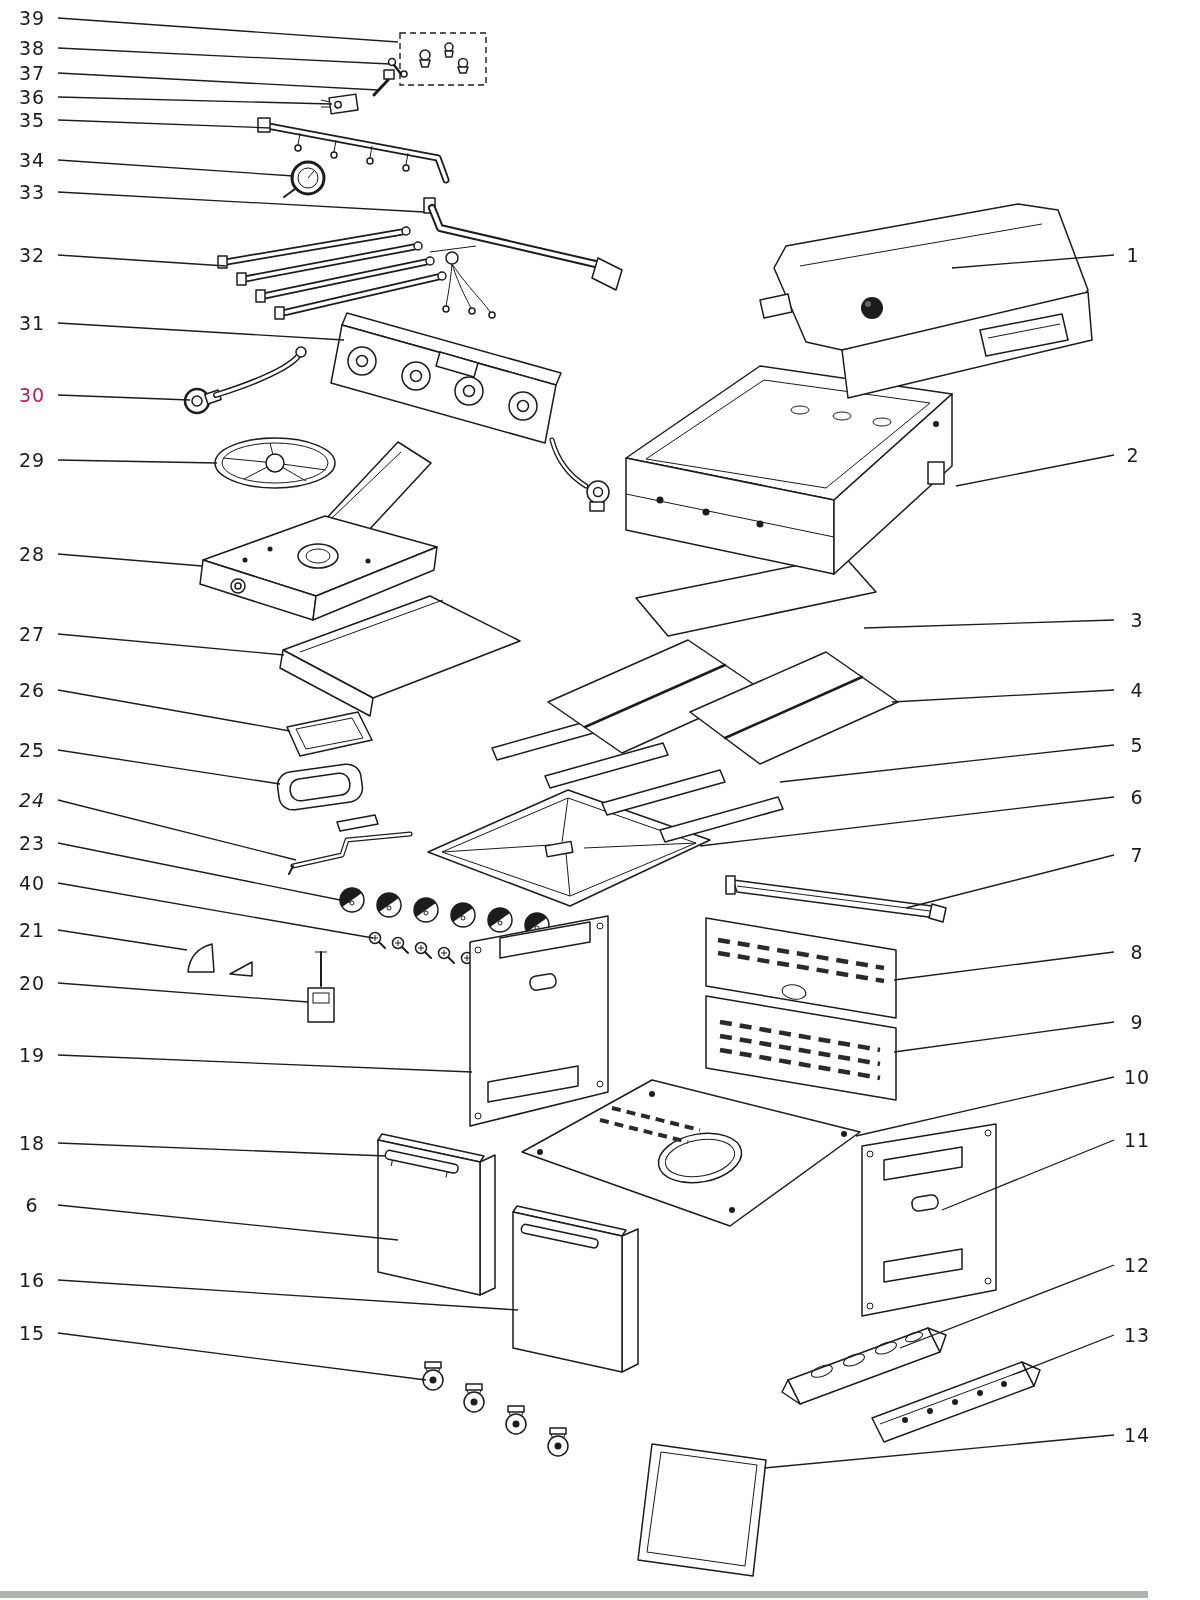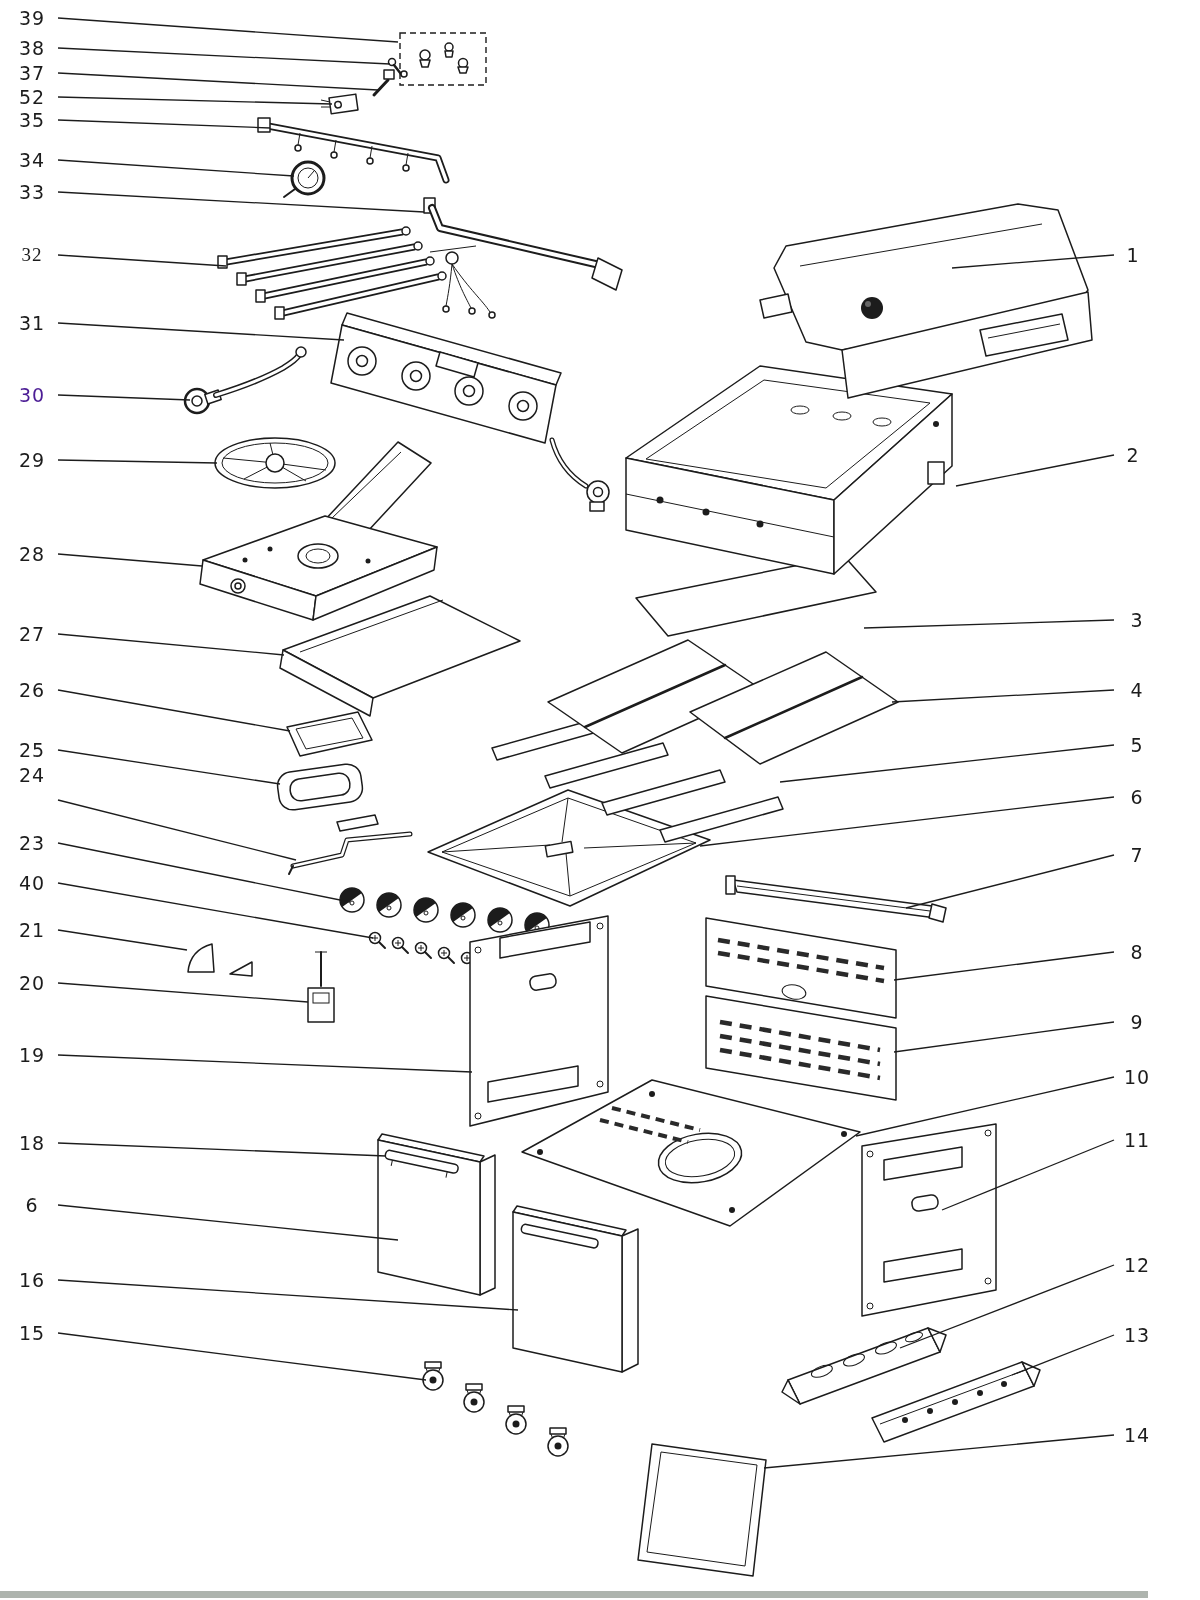--- a/index.html
+++ b/index.html
@@ -582,33 +582,33 @@
         <line x1="1114" y1="1265" x2="900" y2="1348" class="leader" stroke="#1c1c1c"></line>
         <line x1="1114" y1="1335" x2="1012" y2="1375" class="leader" stroke="#1c1c1c"></line>
         <line x1="1114" y1="1435" x2="764" y2="1468" class="leader" stroke="#1c1c1c"></line>
       </g>
   </svg>
 
   <div id="callout-labels">
       <div class="num" style="left: 32px; top: 18px; color: rgb(28, 28, 28);">39</div>
       <div class="num" style="left: 32px; top: 48px; color: rgb(28, 28, 28);">38</div>
       <div class="num" style="left: 32px; top: 73px; color: rgb(28, 28, 28);">37</div>
-      <div class="num" style="left: 32px; top: 97px; color: rgb(28, 28, 28);">52</div>
+      <div class="num" style="left: 32px; top: 97px; color: rgb(28, 28, 28);">36</div>
       <div class="num" style="left: 32px; top: 120px; color: rgb(28, 28, 28);">35</div>
       <div class="num" style="left: 32px; top: 160px; color: rgb(28, 28, 28);">34</div>
       <div class="num" style="left: 32px; top: 192px; color: rgb(28, 28, 28);">33</div>
-      <div class="num" style="left: 32px; top: 255px; color: rgb(28, 28, 28); font-family: Liberation Serif, serif;">32</div>
+      <div class="num" style="left: 32px; top: 255px; color: rgb(28, 28, 28);">32</div>
       <div class="num" style="left: 32px; top: 323px; color: rgb(28, 28, 28);">31</div>
-      <div class="num" style="left: 32px; top: 395px; color: #4c1d95;">30</div>
+      <div class="num" style="left: 32px; top: 395px; color: #be185d;">30</div>
       <div class="num" style="left: 32px; top: 460px; color: rgb(28, 28, 28);">29</div>
       <div class="num" style="left: 32px; top: 554px; color: rgb(28, 28, 28);">28</div>
       <div class="num" style="left: 32px; top: 634px; color: rgb(28, 28, 28);">27</div>
       <div class="num" style="left: 32px; top: 690px; color: rgb(28, 28, 28);">26</div>
       <div class="num" style="left: 32px; top: 750px; color: rgb(28, 28, 28);">25</div>
-      <div class="num" style="left: 32px; top: 775px; color: rgb(28, 28, 28);">24</div>
+      <div class="num" style="left: 32px; top: 800px; color: rgb(28, 28, 28); font-style: italic;">24</div>
       <div class="num" style="left: 32px; top: 843px; color: rgb(28, 28, 28);">23</div>
       <div class="num" style="left: 32px; top: 883px; color: rgb(28, 28, 28);">40</div>
       <div class="num" style="left: 32px; top: 930px; color: rgb(28, 28, 28);">21</div>
       <div class="num" style="left: 32px; top: 983px; color: rgb(28, 28, 28);">20</div>
       <div class="num" style="left: 32px; top: 1055px; color: rgb(28, 28, 28);">19</div>
       <div class="num" style="left: 32px; top: 1143px; color: rgb(28, 28, 28);">18</div>
       <div class="num" style="left: 32px; top: 1205px; color: rgb(28, 28, 28);">6</div>
       <div class="num" style="left: 32px; top: 1280px; color: rgb(28, 28, 28);">16</div>
       <div class="num" style="left: 32px; top: 1333px; color: rgb(28, 28, 28);">15</div>
       <div class="num" style="left: 1133px; top: 255px; color: rgb(28, 28, 28);">1</div>

